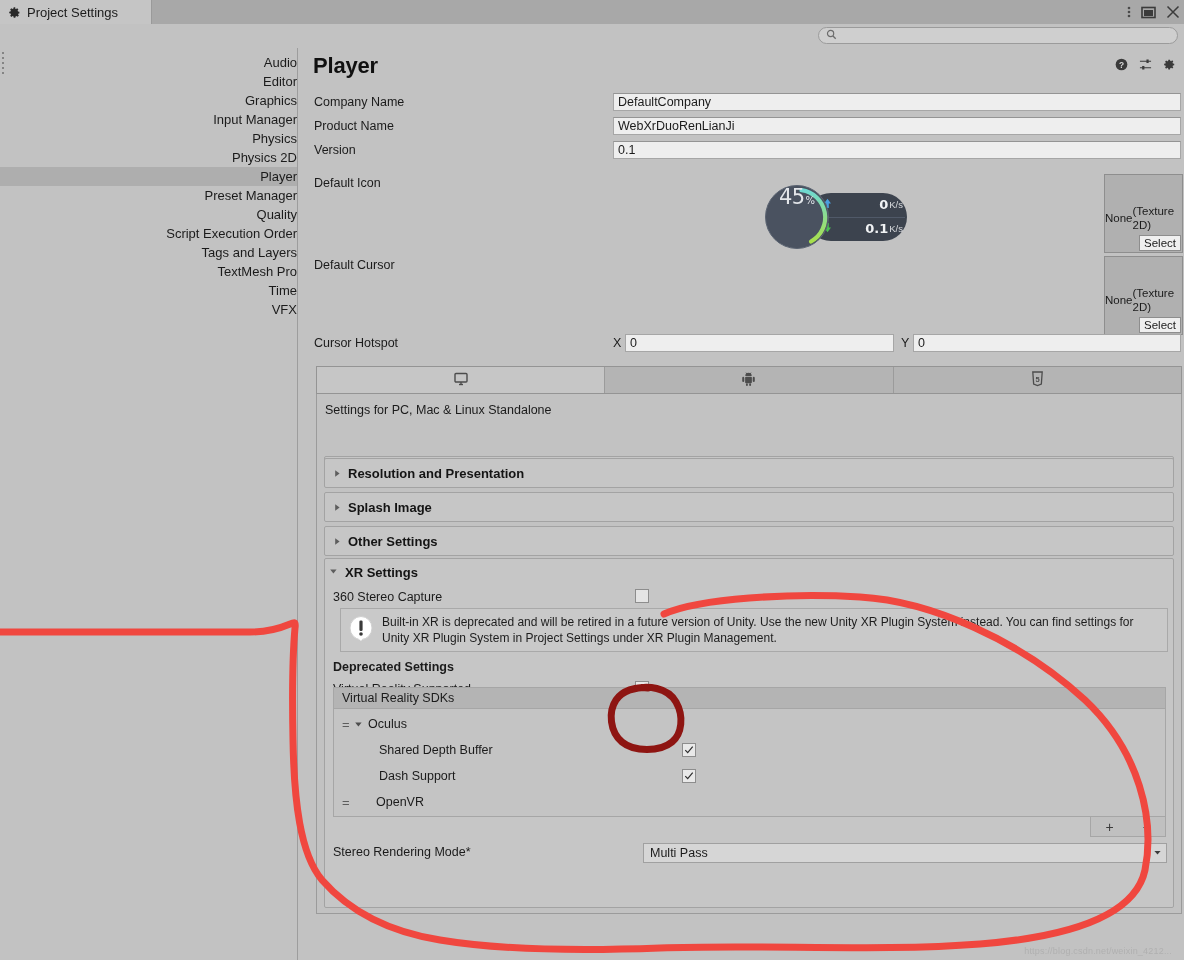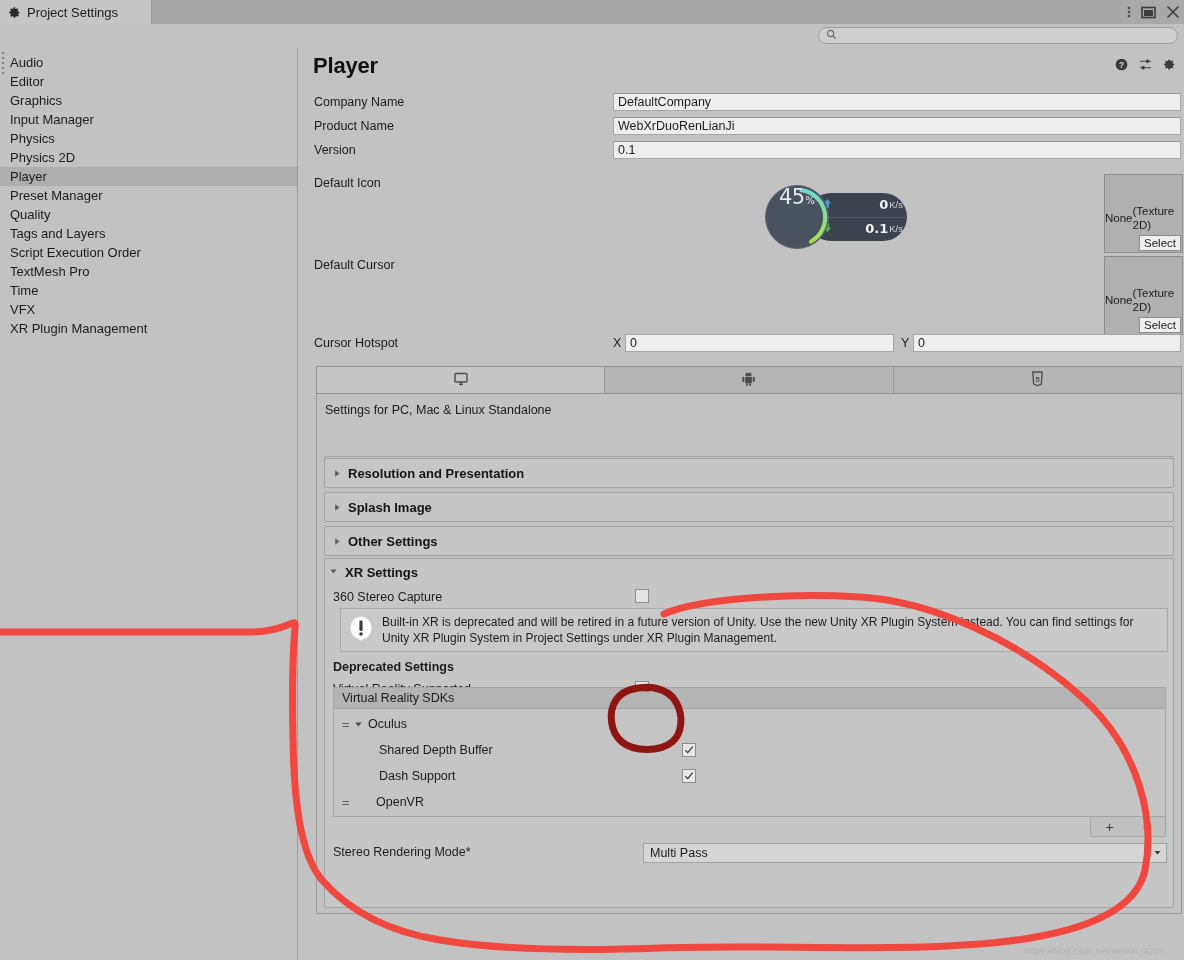--- a/index.html
+++ b/index.html
@@ -47,20 +47,21 @@
     border:0;background:transparent;outline:none;
     font-family:"Liberation Sans",sans-serif;font-size:11px;color:#333;
     width:330px;margin-left:4px;
   }
   
   .sidebar{
     position:absolute;left:0;top:48px;width:298px;height:912px;
     background:#c2c2c2;
     border-right:1px solid #9d9d9d;
     box-sizing:border-box;
+    text-align:right;
   }
   .side-grip{
     position:absolute;left:2px;top:4px;width:4px;height:22px;
     display:flex;flex-direction:column;justify-content:space-between;
   }
   .side-grip i{display:block;width:2px;height:2px;background:#6f6f6f;border-radius:50%;}
   .side-item{
     height:19px;line-height:19px;padding-left:10px;
     font-size:13px;color:#1b1b1b;white-space:nowrap;cursor:default;
   }
@@ -270,26 +271,25 @@
   <div id="sidebar-list" style="padding-top:5px;">
       <div class="side-item">Audio</div>
       <div class="side-item">Editor</div>
       <div class="side-item">Graphics</div>
       <div class="side-item">Input Manager</div>
       <div class="side-item">Physics</div>
       <div class="side-item">Physics 2D</div>
       <div class="side-item sel">Player</div>
       <div class="side-item">Preset Manager</div>
       <div class="side-item">Quality</div>
+      <div class="side-item">Script Execution Order</div>
       <div class="side-item">Tags and Layers</div>
-      <div class="side-item">Script Execution Order</div>
       <div class="side-item">TextMesh Pro</div>
       <div class="side-item">Time</div>
       <div class="side-item">VFX</div>
-      <div class="side-item">XR Plugin Management</div>
     </div>
 </div>
 
 <div class="main">
 
   <div class="page-title">Player</div>
 
   <div class="hdr-icons">
     <span>
       <svg width="13" height="13" viewBox="0 0 14 14">

